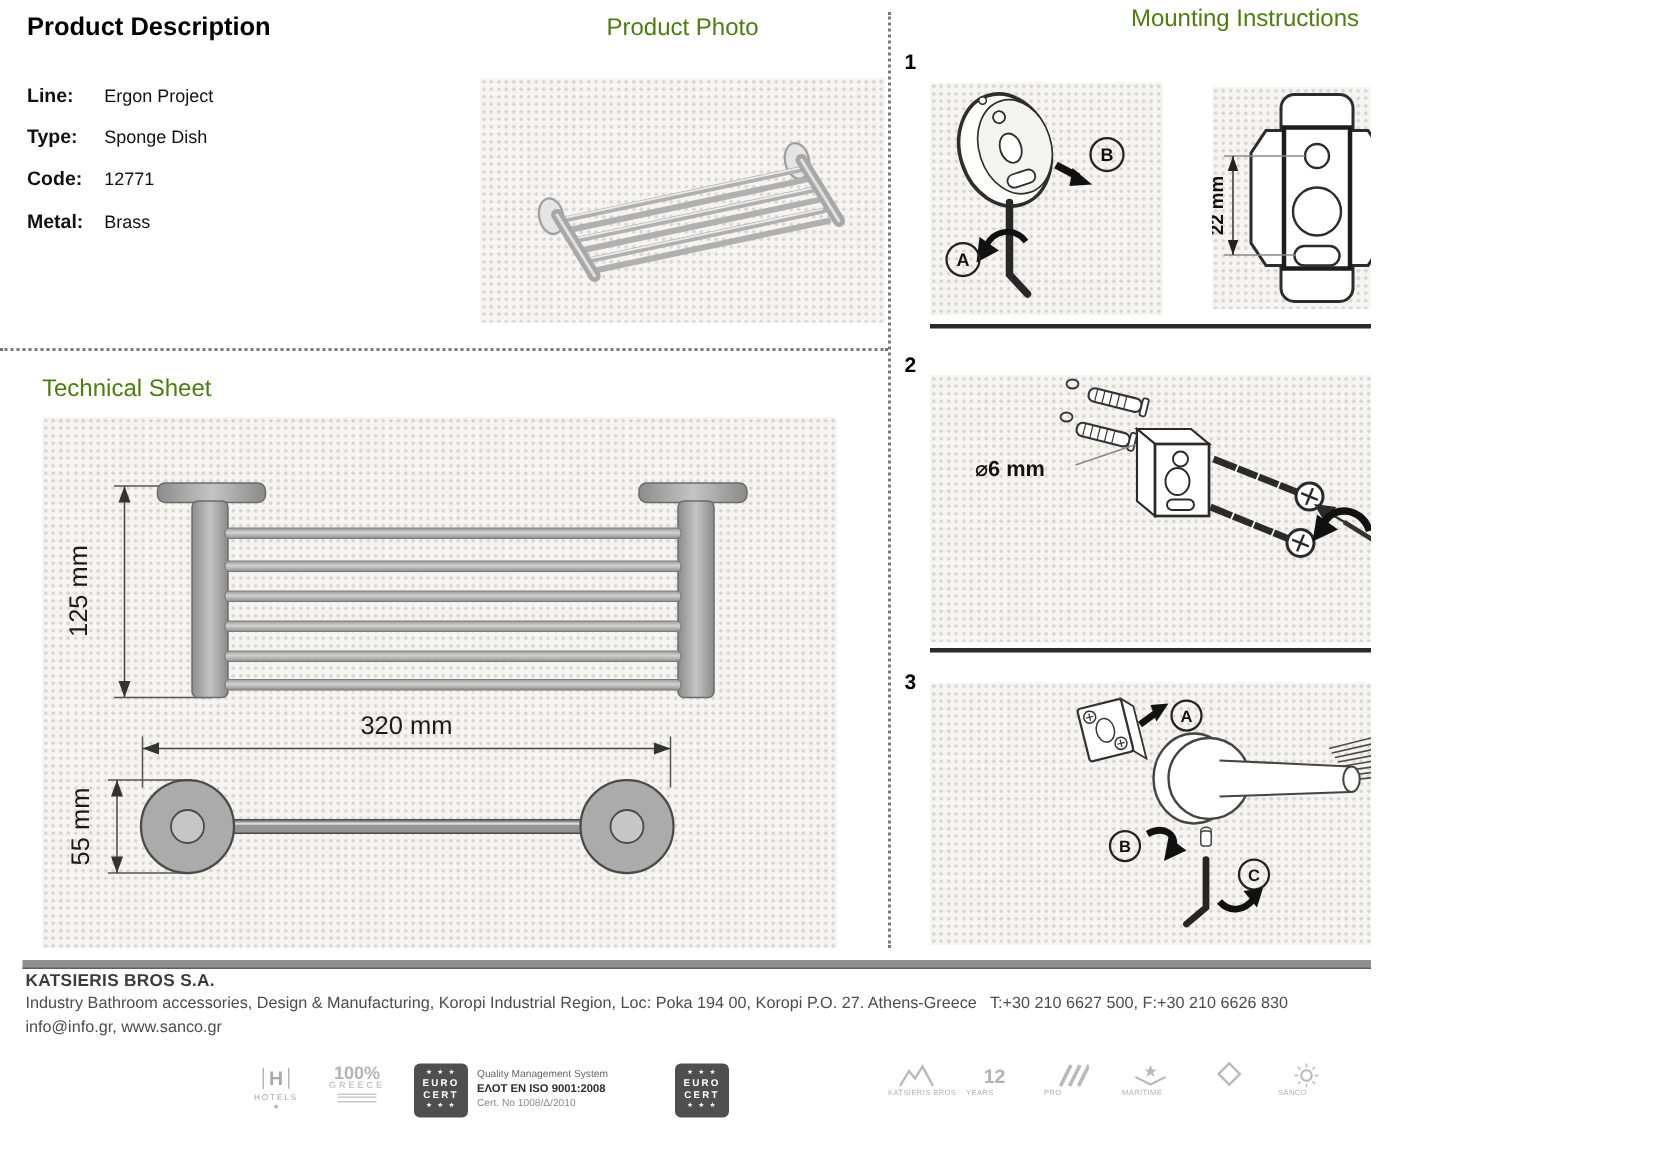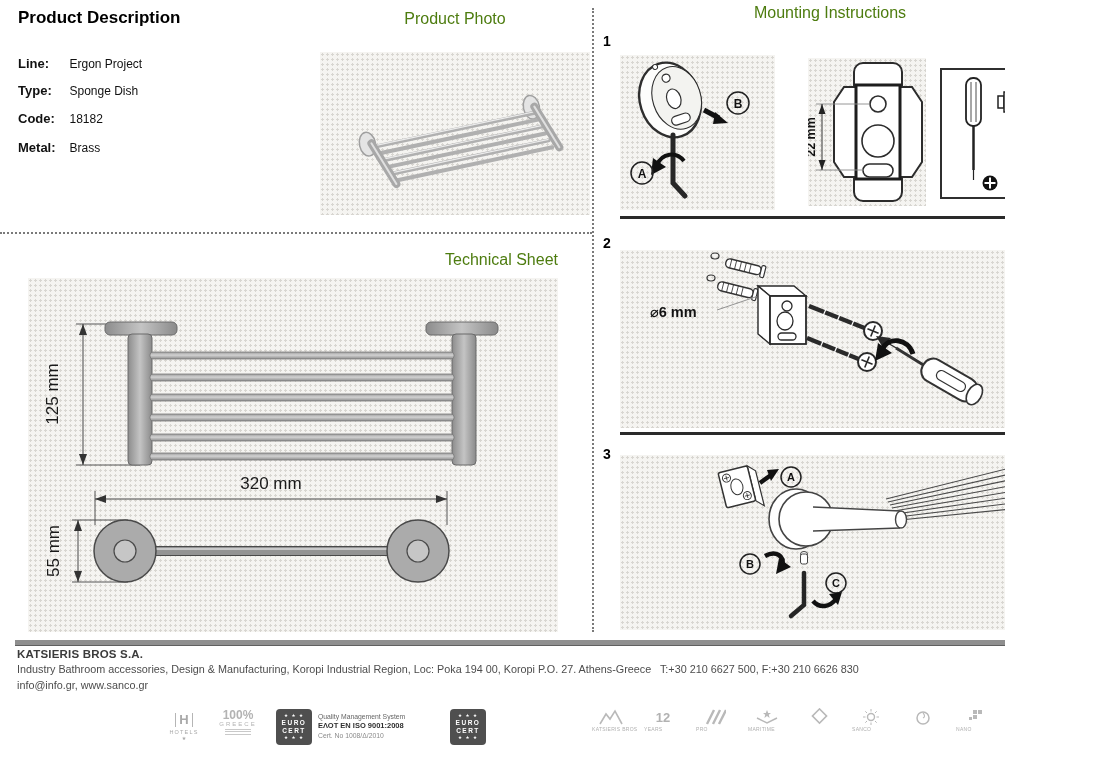--- a/index.html
+++ b/index.html
@@ -1,16 +1,16 @@
 <!DOCTYPE html>
 <html><head>
 <meta charset="utf-8">
 <style>
   html,body{margin:0;padding:0;background:#ffffff;}
-  .page{position:relative;width:1005px;height:773px;background:#fff;overflow:hidden;
+  .page{position:relative;width:914px;height:773px;background:#fff;overflow:hidden;
         font-family:"Liberation Sans","DejaVu Sans",sans-serif;color:#111;}
   .abs{position:absolute;}
   .sec-title{font-weight:normal;font-size:16px;color:#4d7c0f;}
   .big-title{font-weight:bold;font-size:17px;color:#000;}
   .dotbg{background-color:#f5f4f1;
          background-image:radial-gradient(#d8d6d1 1px, rgba(0,0,0,0) 1.1px);
          background-size:5px 5px;}
   .pd-row{position:absolute;font-size:12.5px;color:#111;}
   .pd-label{font-weight:bold;display:inline-block;width:48px;font-size:13px;}
   .pd-value{font-size:12px;}
@@ -56,21 +56,21 @@
   <div class="pd-row" style="left:18px;top:56px;">
     <span class="pd-label">Line:</span>
     <span class="pd-value">Ergon Project</span>
   </div>
   <div class="pd-row" style="left:18px;top:83px;">
     <span class="pd-label">Type:</span>
     <span class="pd-value">Sponge Dish</span>
   </div>
   <div class="pd-row" style="left:18px;top:111px;">
     <span class="pd-label">Code:</span>
-    <span class="pd-value">18182</span>
+    <span class="pd-value">12771</span>
   </div>
   <div class="pd-row" style="left:18px;top:140px;">
     <span class="pd-label">Metal:</span>
     <span class="pd-value">Brass</span>
   </div>
 
   <div class="abs sec-title" style="left:320px;top:10px;width:270px;text-align:center;">Product Photo</div>
 
   <div class="abs dotbg" style="left:320px;top:52px;width:270px;height:163px;">
     <svg width="270" height="163" viewBox="0 0 270 163">
@@ -90,21 +90,21 @@
         <line x1="54" y1="74" x2="70" y2="119" stroke="#e0e0e0" stroke-width="2" stroke-linecap="round"></line>
         <line x1="221" y1="72" x2="237" y2="117" stroke="#a8a8a8" stroke-width="8" stroke-linecap="round"></line>
         <line x1="221" y1="72" x2="237" y2="117" stroke="#e0e0e0" stroke-width="2" stroke-linecap="round"></line>
       </g>
     </svg>
   </div>
 
   <div class="h-div" style="left:0;top:232px;width:592px;"></div>
   <div class="v-div" style="left:592px;top:8px;height:624px;"></div>
 
-  <div class="abs sec-title" style="left:28px;top:251px;width:530px;text-align:right;">Technical Sheet</div>
+  <div class="abs sec-title" style="left:28px;top:251px;width:530px;text-align:left;">Technical Sheet</div>
 
   <div class="abs dotbg" style="left:28px;top:278px;width:530px;height:354px;">
     <svg width="530" height="354" viewBox="0 0 530 354">
       <defs>
         <linearGradient id="gmet" x1="0" y1="0" x2="1" y2="0">
           <stop offset="0" stop-color="#8c8c8c"></stop>
             <stop offset="0.5" stop-color="#c4c4c4"></stop>
             <stop offset="1" stop-color="#8a8a8a"></stop>
         </linearGradient>
         <linearGradient id="gbar" x1="0" y1="0" x2="0" y2="1">

